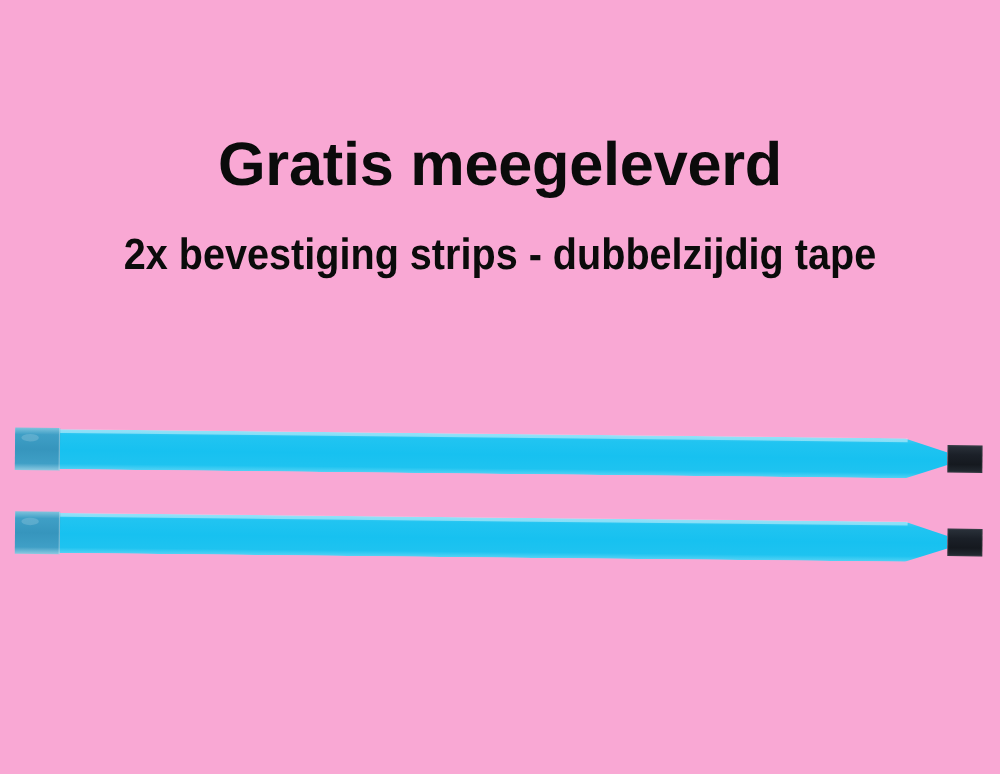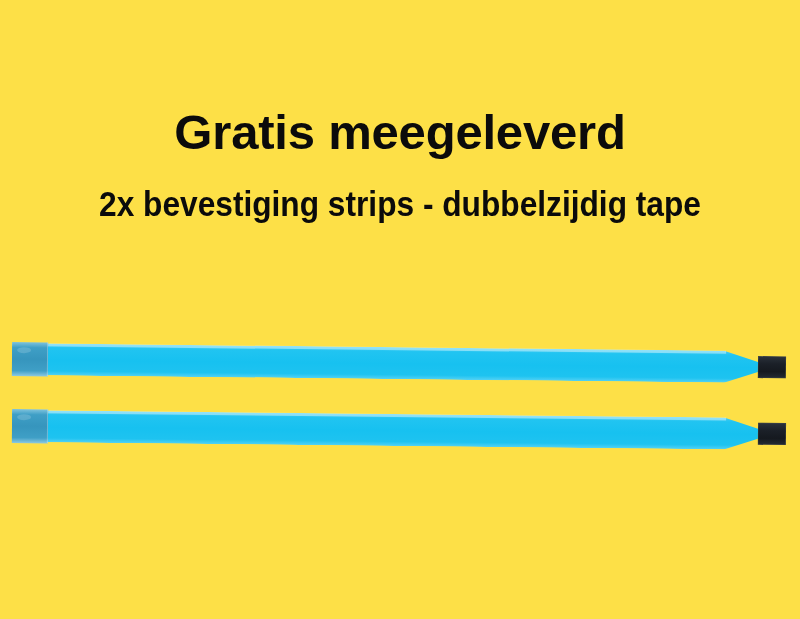--- a/index.html
+++ b/index.html
@@ -5,21 +5,21 @@
 <style>
   html, body {
     margin: 0;
     padding: 0;
     background: #ffffff;
   }
   #stage {
     position: relative;
     width: 800px;
     height: 619px;
-    background: #fde047;
+    background: #f9a8d4;
     overflow: hidden;
     font-family: "Liberation Sans", sans-serif;
   }
 
   
   #headline-block {
     position: absolute;
     left: 0;
     top: 0;
     width: 800px;

